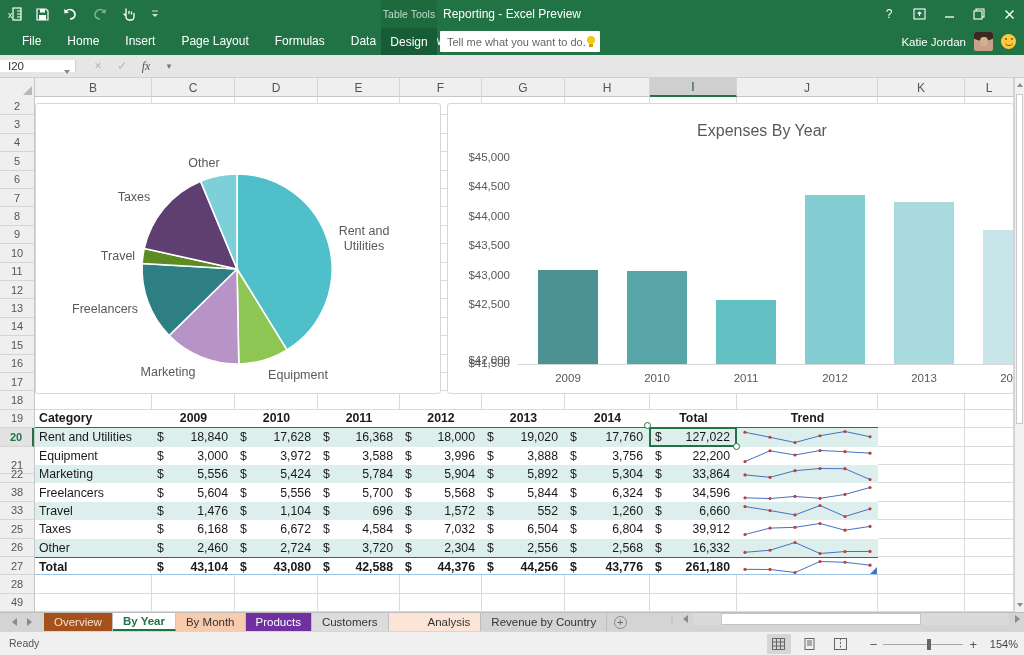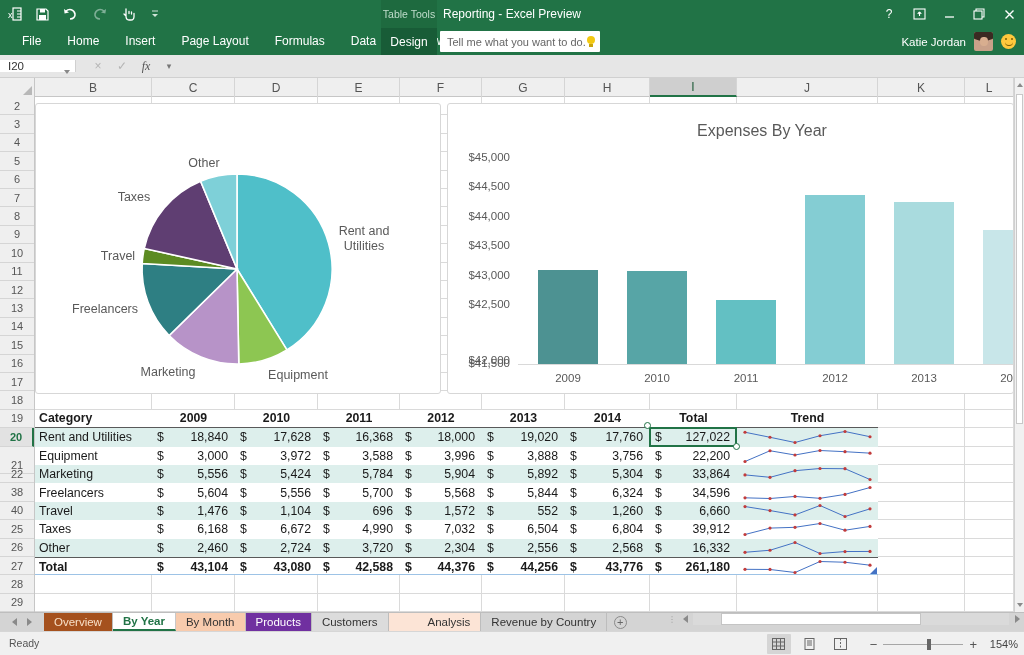--- a/index.html
+++ b/index.html
@@ -296,26 +296,26 @@
         <div class="rowhdr" style="top: 220.8px; height: 18.4px;">14</div>
         <div class="rowhdr" style="top: 239.2px; height: 18.4px;">15</div>
         <div class="rowhdr" style="top: 257.6px; height: 18.4px;">16</div>
         <div class="rowhdr" style="top: 276px; height: 18.4px;">17</div>
         <div class="rowhdr" style="top: 294.4px; height: 18.4px;">18</div>
         <div class="rowhdr" style="top: 312.8px; height: 18.4px;">19</div>
         <div class="rowhdr sel" style="top: 331.2px; height: 18.4px;">20</div>
         <div class="rowhdr" style="top: 359px; height: 18.4px;">21</div>
         <div class="rowhdr" style="top: 368px; height: 18.4px;">22</div>
         <div class="rowhdr" style="top: 386.4px; height: 18.4px;">38</div>
-        <div class="rowhdr" style="top: 404.8px; height: 18.4px;">40</div>
+        <div class="rowhdr" style="top: 404.8px; height: 18.4px;">33</div>
         <div class="rowhdr" style="top: 423.2px; height: 18.4px;">25</div>
         <div class="rowhdr" style="top: 441.6px; height: 18.4px;">26</div>
         <div class="rowhdr" style="top: 460px; height: 18.4px;">27</div>
         <div class="rowhdr" style="top: 478.4px; height: 18.4px;">28</div>
-        <div class="rowhdr" style="top: 496.8px; height: 18.4px;">29</div>
+        <div class="rowhdr" style="top: 496.8px; height: 18.4px;">49</div>
       </div>
     <div class="gridarea" id="gridarea">
       <div class="hlines"></div>
     <div class="vline" style="left: 116px;"></div>
         <div class="vline" style="left: 199px;"></div>
         <div class="vline" style="left: 282px;"></div>
         <div class="vline" style="left: 364px;"></div>
         <div class="vline" style="left: 446px;"></div>
         <div class="vline" style="left: 529px;"></div>
         <div class="vline" style="left: 614px;"></div>
@@ -549,21 +549,21 @@
           <div class="tcell acc" style="width: 83px;">
             <span>$</span>
             <span>6,168</span>
           </div>
           <div class="tcell acc" style="width: 83px;">
             <span>$</span>
             <span>6,672</span>
           </div>
           <div class="tcell acc" style="width: 82px;">
             <span>$</span>
-            <span>4,990</span>
+            <span>4,584</span>
           </div>
           <div class="tcell acc" style="width: 82px;">
             <span>$</span>
             <span>7,032</span>
           </div>
           <div class="tcell acc" style="width: 83px;">
             <span>$</span>
             <span>6,504</span>
           </div>
           <div class="tcell acc" style="width: 85px;">

